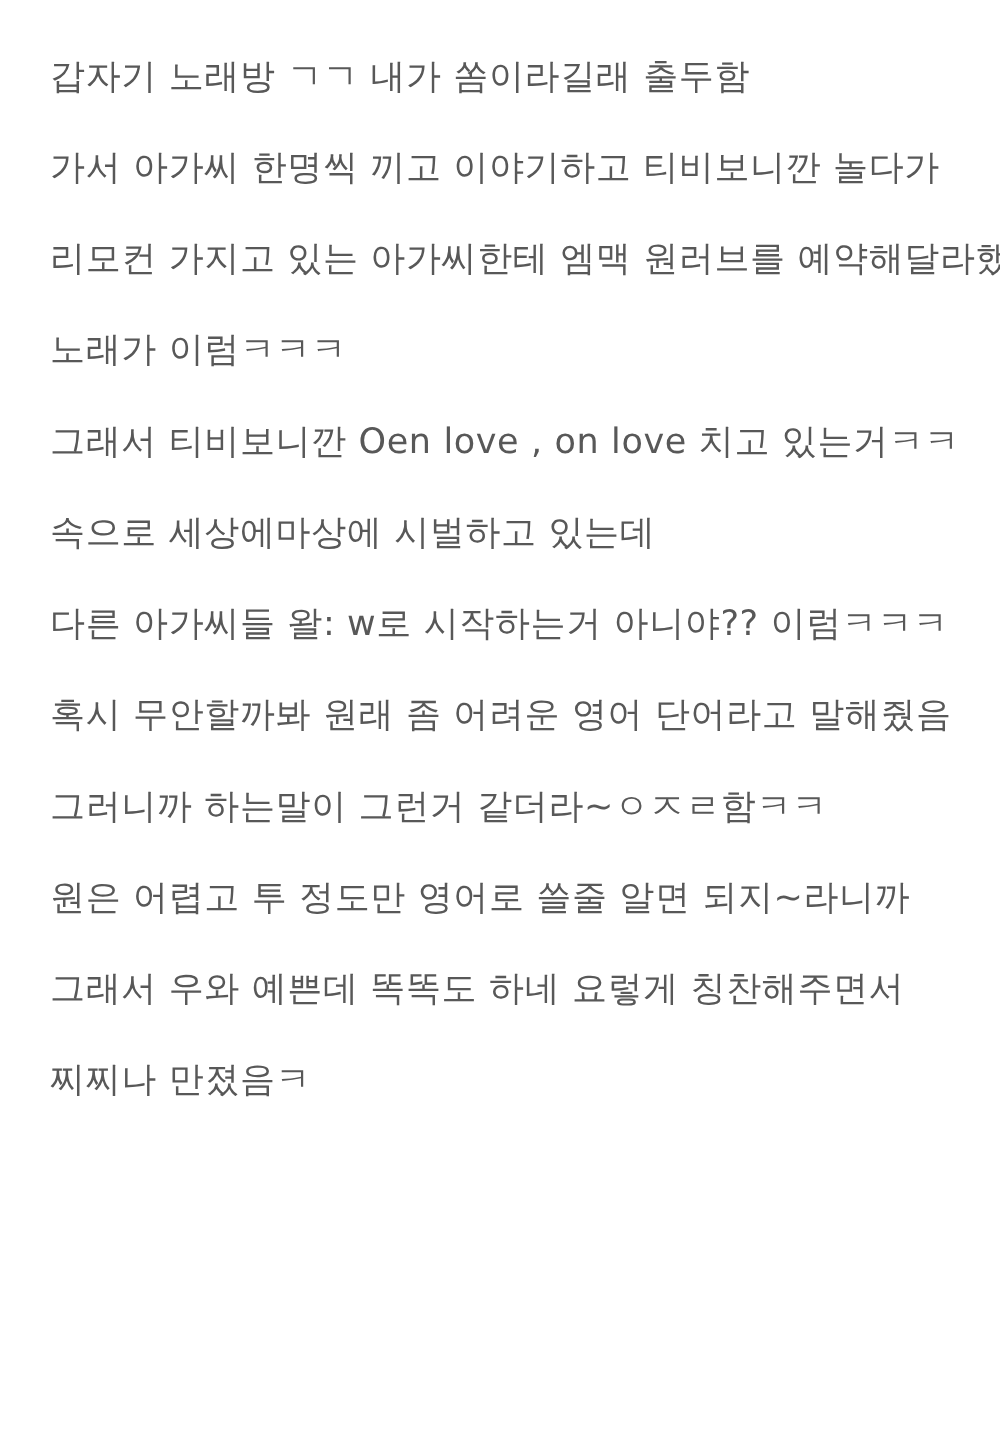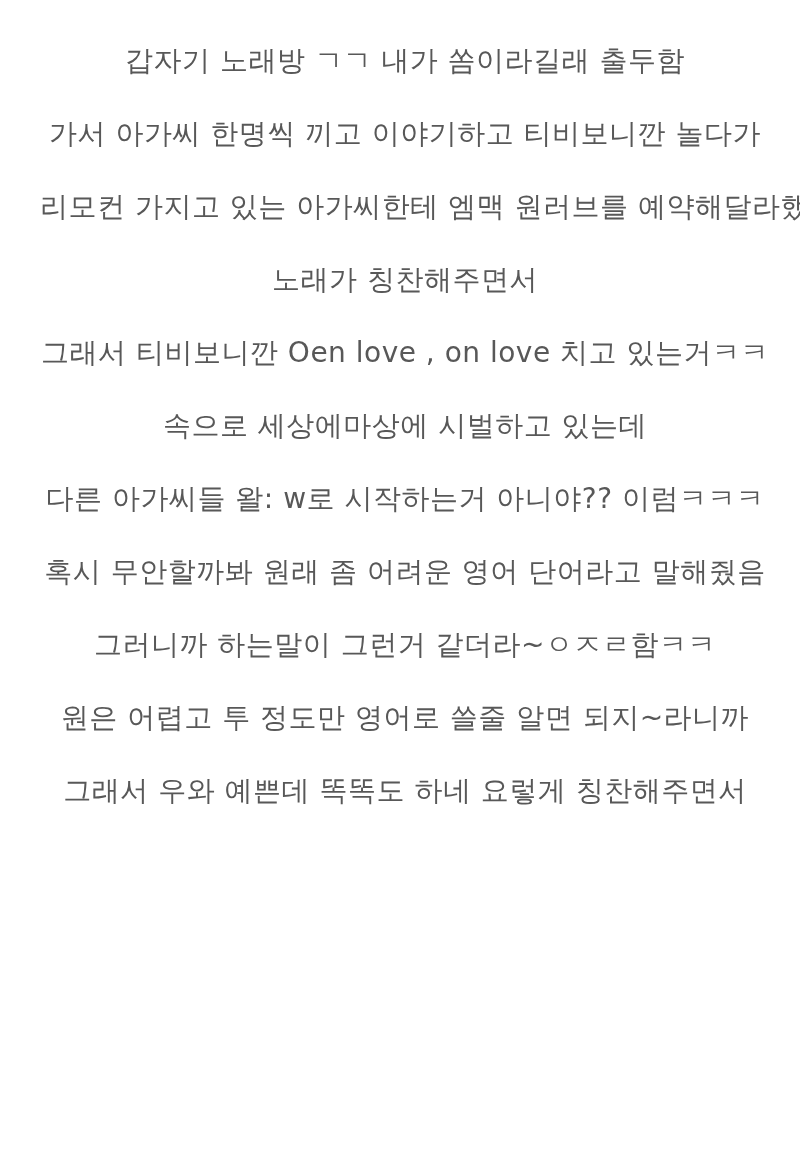--- a/index.html
+++ b/index.html
@@ -8,42 +8,42 @@
     background: #ffffff;
   }
   body {
     width: 800px;
     height: 1152px;
     overflow: hidden;
     font-family: "DejaVu Sans", "Liberation Sans", sans-serif;
   }
   .post-body {
     padding: 24px 30px 0 40px;
-    text-align: center;
   }
   .post-line {
     margin: 0;
     height: 73px;
     line-height: 73px;
     font-size: 28px;
     letter-spacing: 0.5px;
     color: #585858;
     white-space: nowrap;
     font-weight: 400;
     -webkit-font-smoothing: antialiased;
   }
 </style>
 </head>
 <body>
 
 <main class="post-body">
   <p class="post-line">갑자기 노래방 ㄱㄱ 내가 쏨이라길래 출두함</p>
   <p class="post-line">가서 아가씨 한명씩 끼고 이야기하고 티비보니깐 놀다가</p>
   <p class="post-line">리모컨 가지고 있는 아가씨한테 엠맥 원러브를 예약해달라했음</p>
-  <p class="post-line">노래가 칭찬해주면서</p>
+  <p class="post-line">노래가 이럼ㅋㅋㅋ</p>
   <p class="post-line">그래서 티비보니깐 Oen love , on love 치고 있는거ㅋㅋ</p>
   <p class="post-line">속으로 세상에마상에 시벌하고 있는데</p>
   <p class="post-line">다른 아가씨들 왈: w로 시작하는거 아니야?? 이럼ㅋㅋㅋ</p>
   <p class="post-line">혹시 무안할까봐 원래 좀 어려운 영어 단어라고 말해줬음</p>
   <p class="post-line">그러니까 하는말이 그런거 같더라~ㅇㅈㄹ함ㅋㅋ</p>
   <p class="post-line">원은 어렵고 투 정도만 영어로 쓸줄 알면 되지~라니까</p>
   <p class="post-line">그래서 우와 예쁜데 똑똑도 하네 요렇게 칭찬해주면서</p>
+  <p class="post-line">찌찌나 만졌음ㅋ</p>
 </main>
 
 </body></html>

